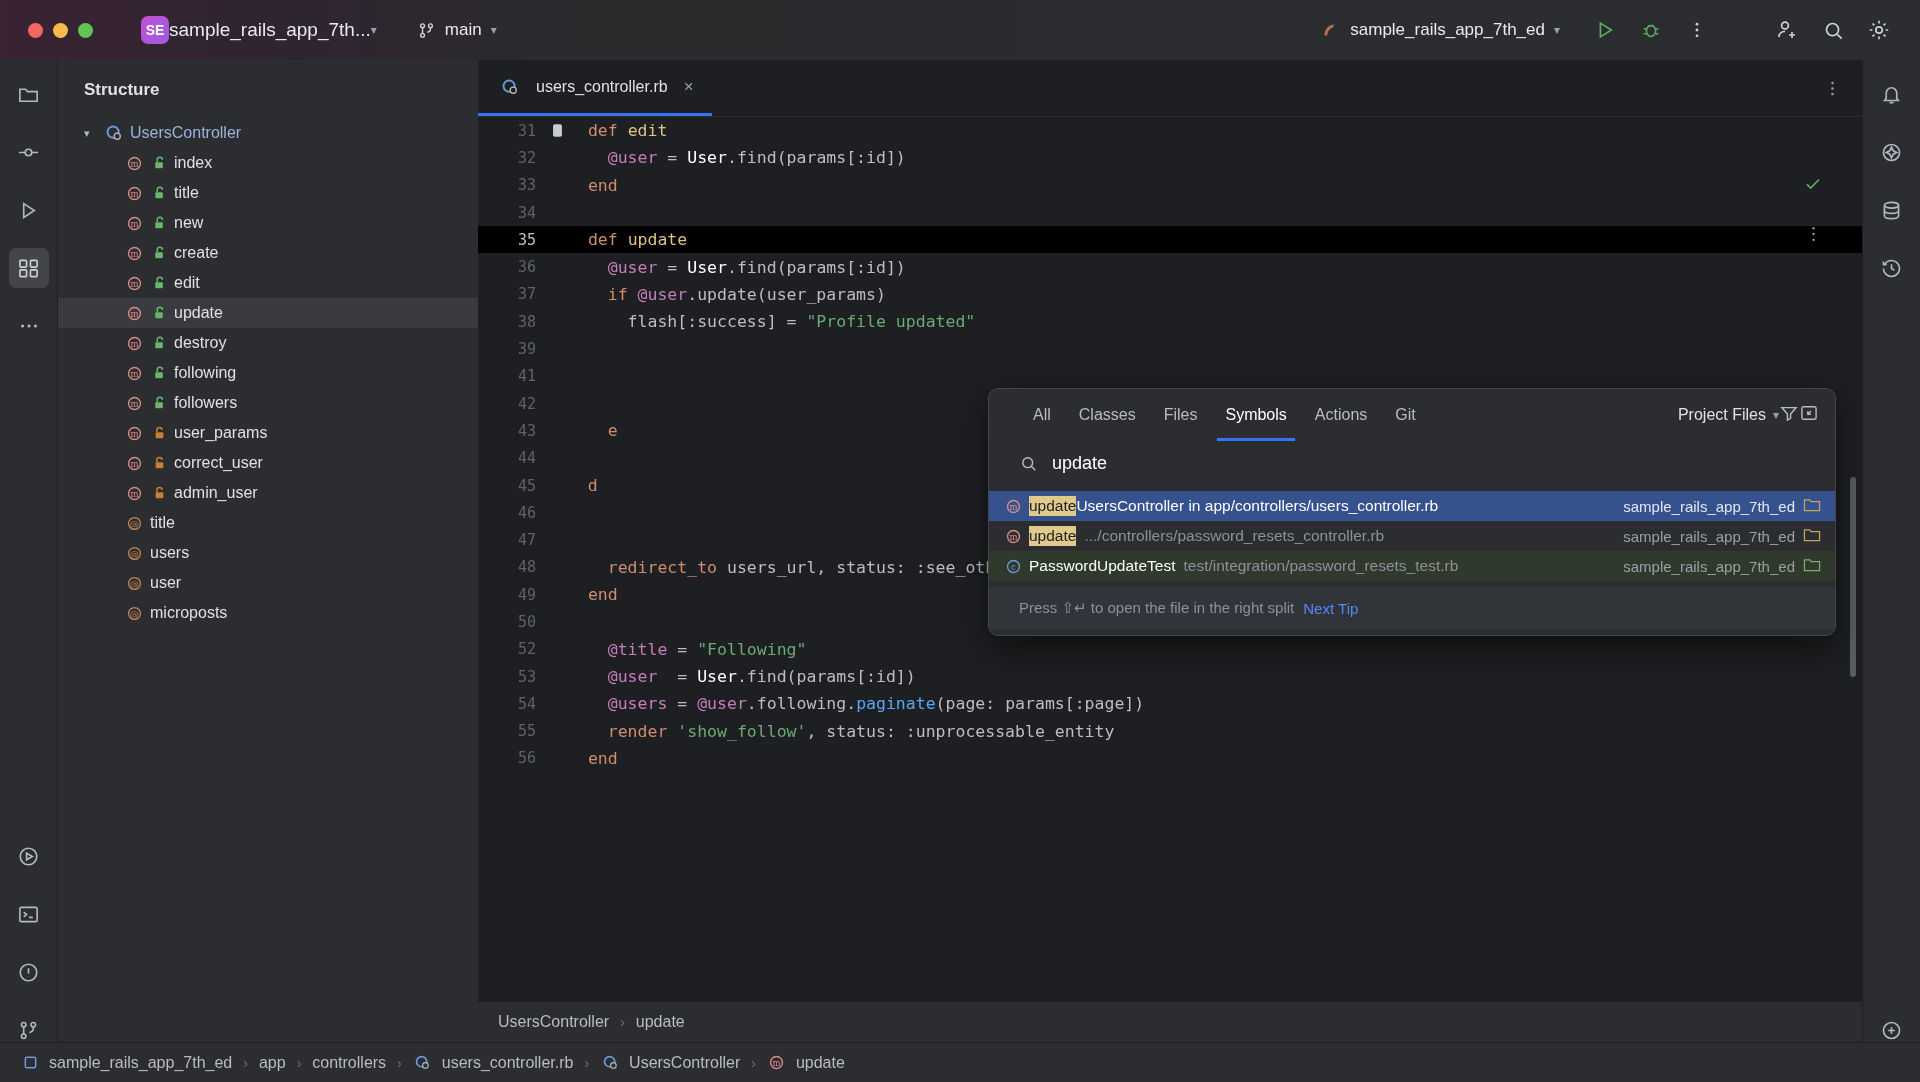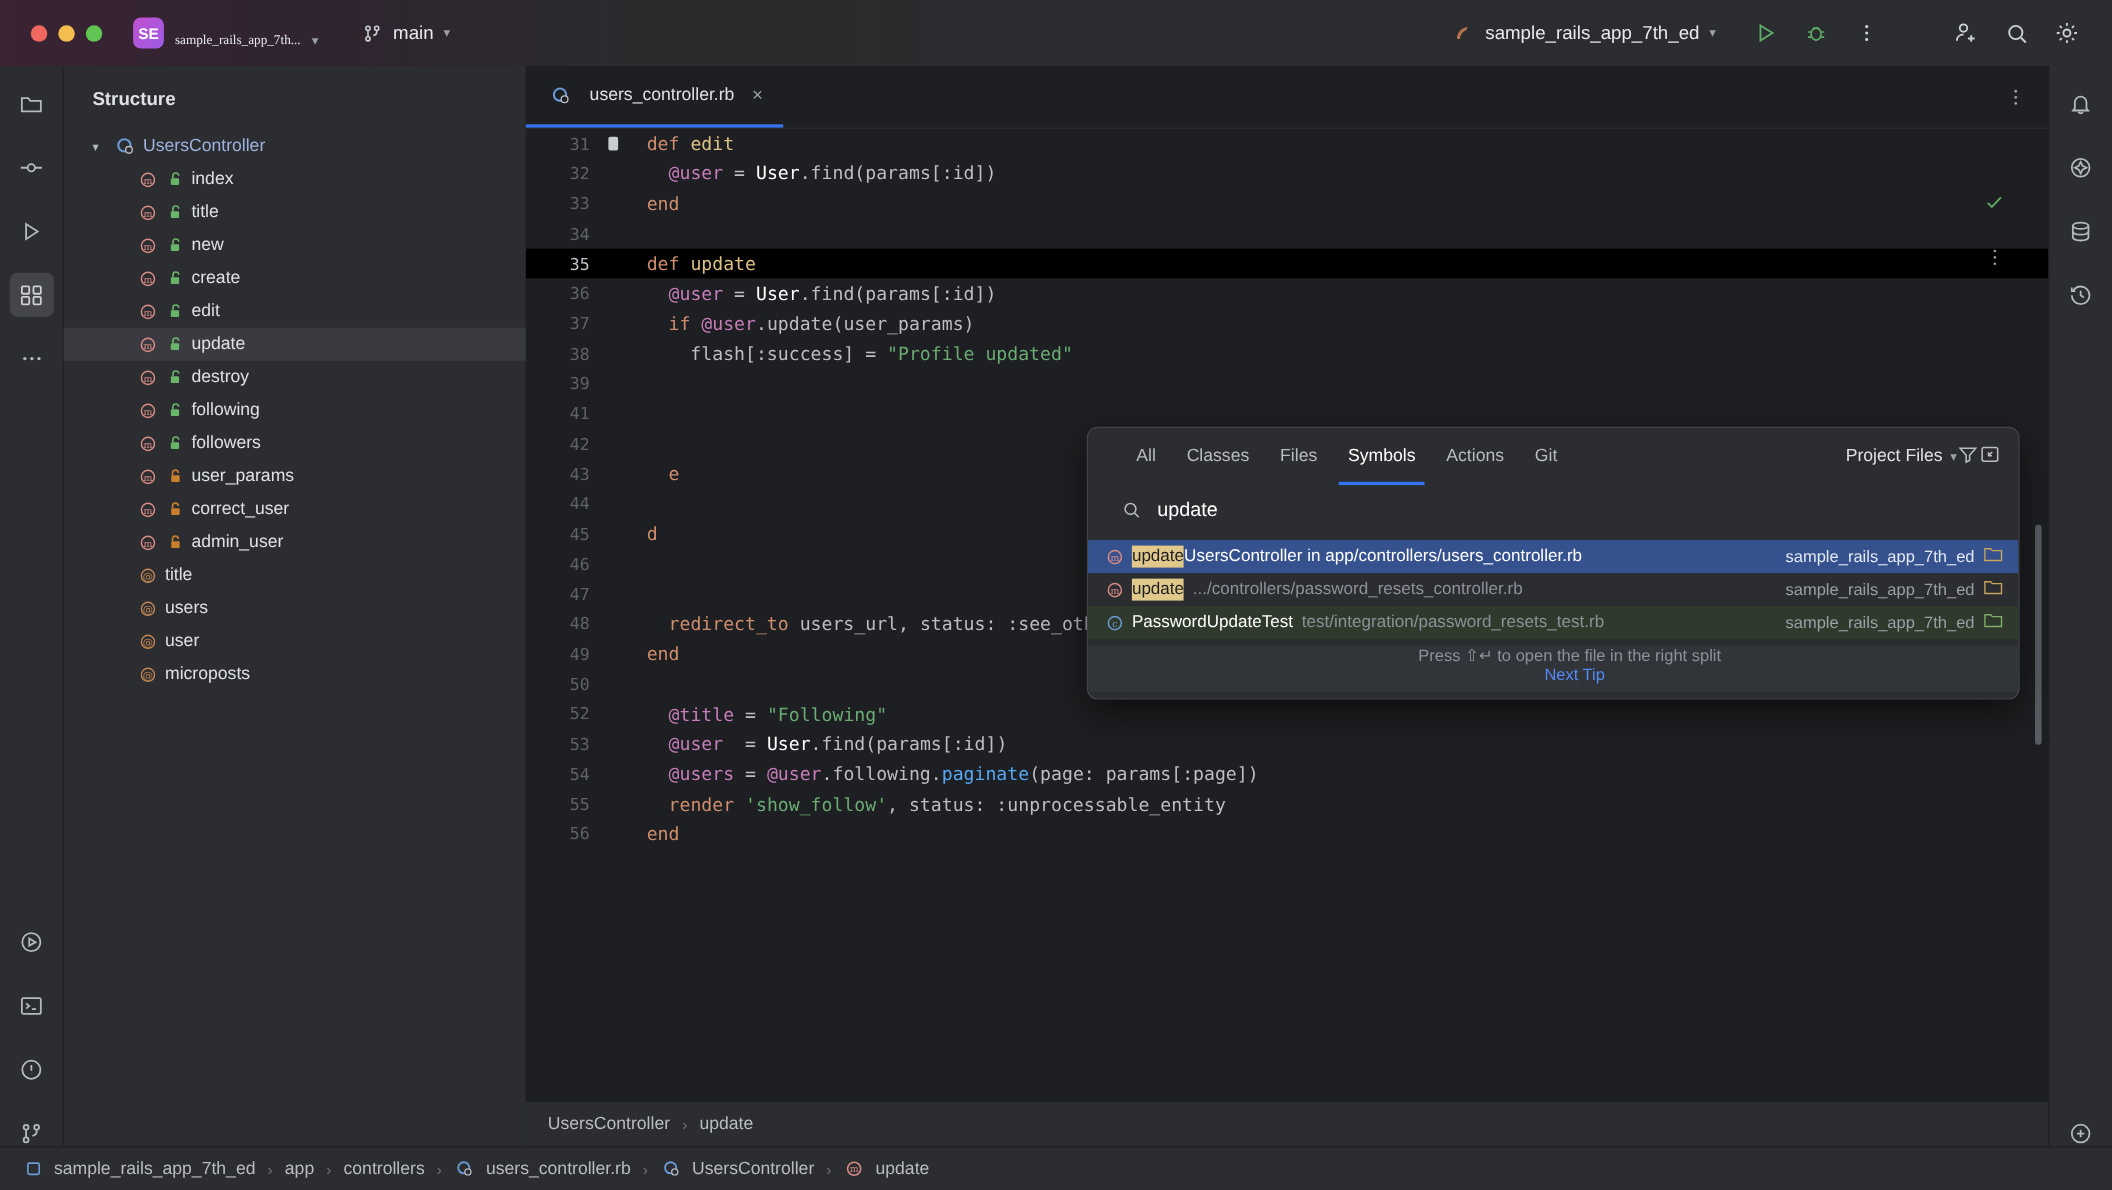--- a/index.html
+++ b/index.html
@@ -12,28 +12,28 @@
   }
   
   .titlebar {
     position: absolute; top: 0; left: 0; width: 1920px; height: 60px;
     background: linear-gradient(90deg,#3a2333 0%,#2f2430 14%,#2b2b2e 30%,#2b2d30 100%);
     display: flex; align-items: center;
   }
   .traffic { display: flex; gap: 10px; margin-left: 28px; }
   .dot { width: 15px; height: 15px; border-radius: 50%; }
   .dot.red { background: #f0685f; } .dot.yellow { background: #f5bd4f; } .dot.green { background: #61c554; }
-  .proj-chip { display: flex; align-items: flex-end; gap: 10px; margin-left: 28px; }
+  .proj-chip { display: flex; align-items: center; margin-left: 48px; }
   .se-badge {
     width: 28px; height: 28px; border-radius: 7px;
     background: linear-gradient(135deg,#c24fd0,#9b5de5);
     color: #fff; font-size: 14px; font-weight: bold;
     display: flex; align-items: center; justify-content: center;
   }
-  .proj-name { font-size: 12px; color: #e8eaed; font-family: Liberation Serif, serif; }
+  .proj-name { font-size: 19px; color: #e8eaed; }
   .chev { font-size: 12px; color: #9aa0a6; }
   .branch { display: flex; align-items: center; gap: 9px; margin-left: 40px; }
   .branch-name { font-size: 17px; color: #e8eaed; }
   .tb-right { margin-left: auto; display: flex; align-items: center; gap: 0; padding-right: 18px; }
   .runcfg { display: flex; align-items: center; gap: 9px; margin-right: 22px; }
   .runcfg-name { font-size: 17px; color: #e8eaed; }
   .tb-icon { width: 46px; height: 46px; display: flex; align-items: center; justify-content: center; border-radius: 7px; }
   .gap-l { margin-left: 44px; }
   
   .rail-left {
@@ -99,21 +99,21 @@
   .se-query { font-size: 18px; color: #ffffff; font-family: "Liberation Sans", sans-serif; }
   .se-list { margin-top: 6px; }
   .se-item { display: flex; align-items: center; height: 30px; padding: 0 14px 0 14px; font-size: 15.5px; }
   .se-item.sel { background: #35528f; }
   .se-item.test { background: #2f3a2c; }
   .se-pri { color: #ffffff; }
   .se-hl { background: #e0c98a; color: #1e1f22; padding: 1px 0; }
   .se-sec { color: #8d9199; margin-left: 8px; }
   .se-right { margin-left: auto; display: flex; align-items: center; gap: 8px; color: #9aa0a6; font-size: 15px; }
   .se-item.sel .se-right { color: #e3e8f2; }
-  .se-foot { height: 42px; display: flex; align-items: center; padding-left: 30px; font-size: 15px; color: #8d9199; background: #313438; margin-top: 6px; flex-direction: column; }
+  .se-foot { height: 42px; display: flex; align-items: center; padding-left: 30px; font-size: 15px; color: #8d9199; background: #313438; margin-top: 6px; }
   .se-link { color: #548af7; margin-left: 9px; }
   
   .bc-upper {
     position: absolute; left: 478px; bottom: 40px; width: 1384px; height: 40px;
     background: #2b2d30; display: flex; align-items: center; padding-left: 20px; font-size: 16px; color: #b9bcc2;
   }
   .bc-bottom {
     position: absolute; left: 0; bottom: 0; width: 1920px; height: 40px;
     background: #2b2d30; border-top: 1px solid #1e1f22; display: flex; align-items: center; padding-left: 20px; font-size: 16px; color: #b9bcc2;
   }

